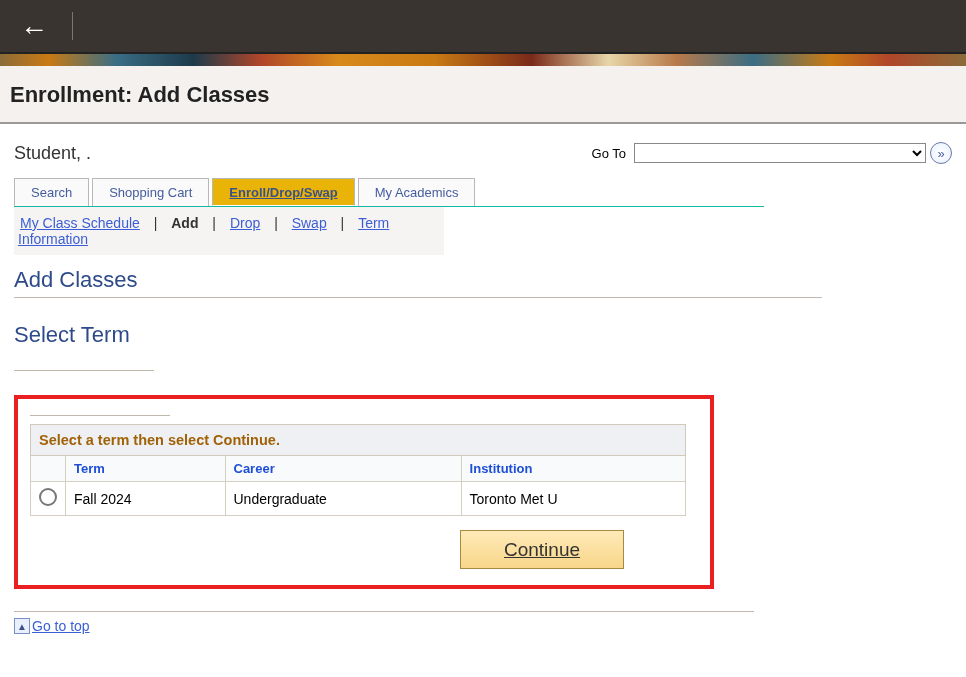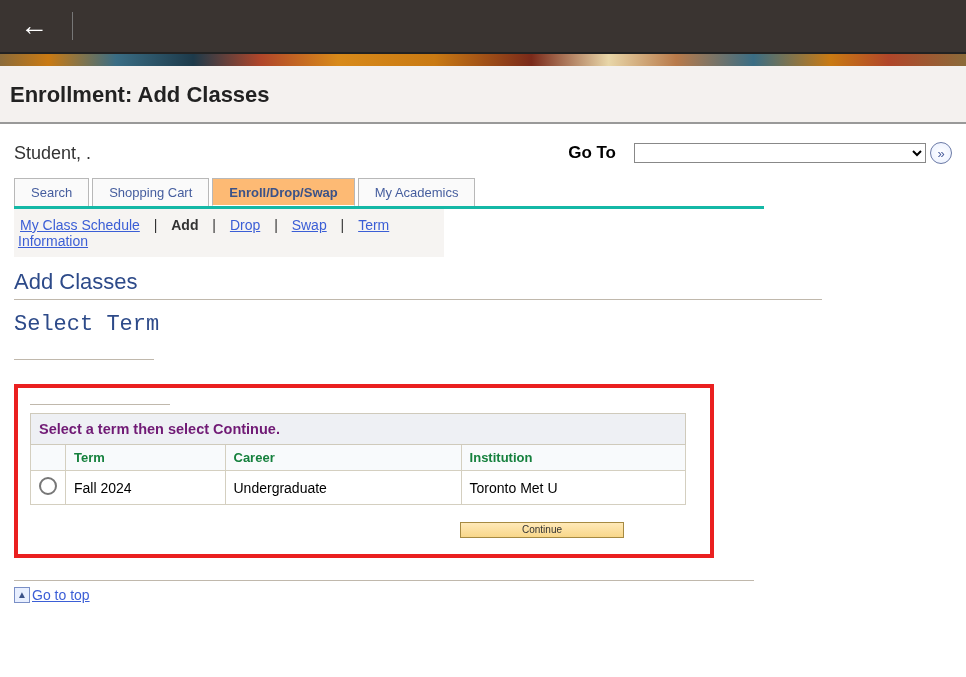--- a/index.html
+++ b/index.html
@@ -53,23 +53,23 @@
       display: flex;
       align-items: center;
       margin-bottom: 14px;
     }
     .student-name {
       font-size: 18px;
       color: #333;
       flex: 1;
     }
     .goto-label {
-      font-size: 17px;
-      font-weight: bold;
-      margin-right: 18px;
+      font-size: 13px;
+      font-weight: normal;
+      margin-right: 8px;
     }
     .goto-select {
       width: 292px;
       height: 20px;
       border: 1px solid #888;
       font-size: 12px;
       background: #fff;
     }
     .goto-go {
       width: 22px;
@@ -80,38 +80,39 @@
       align-items: center;
       justify-content: center;
       margin-left: 4px;
       background: radial-gradient(#fff, #e8efff);
       color: #4a5e9e;
       font-size: 13px;
       cursor: pointer;
     }
     .tabs-main {
       display: flex;
-      border-bottom: 3px solid #14b8a6;
+      border-bottom: 1px solid #14b8a6;
       width: 750px;
     }
     .tab {
       padding: 6px 16px 5px 16px;
       border: 1px solid #b8b8b8;
       border-bottom: none;
       background: #fafafa;
       font-size: 13px;
       color: #455d9e;
       margin-right: 3px;
       cursor: pointer;
     }
     .tab.active {
       font-weight: bold;
       color: #3b5288;
       border-bottom: 1px solid #fff;
-      background: #fdba74;
+      background: #eab308;
+      text-decoration: underline;
     }
     .sub-links {
       padding: 8px 4px;
       font-size: 14px;
       background: #f6f4f2;
       width: 430px;
       margin-top: 0;
     }
     .sub-links a {
       color: #3b5ed6;
@@ -135,22 +136,21 @@
     }
     .hr1 {
       border: none;
       border-top: 1px solid #c0b8ac;
       margin-top: 4px;
       width: 808px;
     }
     .select-term {
       font-size: 22px;
       color: #2d4a89;
-      margin-top: 12px;
-      font-family: Liberation Mono, monospace;
+      margin-top: 24px;
     }
     .short-hr {
       width: 140px;
       border: none;
       border-top: 1px solid #c0b8ac;
       margin-top: 22px;
     }
     .instruction {
       font-size: 14px;
       color: #333;
@@ -168,29 +168,29 @@
       border-top: 1px solid #c0b8ac;
       margin-bottom: 8px;
     }
     .term-table {
       width: 656px;
       border-collapse: collapse;
       border: 1px solid #c9c2b5;
     }
     .term-table .caption-row td {
       background: #eef0f4;
-      color: #701a75;
+      color: #a16207;
       font-weight: bold;
       font-size: 14.5px;
       padding: 7px 8px;
       border: 1px solid #cfcabb;
     }
     .term-table .header-row td {
       background: #f8fafc;
-      color: #15803d;
+      color: #1d4ed8;
       font-weight: bold;
       font-size: 13px;
       padding: 5px 8px;
       text-align: left;
       border: 1px solid #d4cfc0;
     }
     .term-table .data-row td {
       font-size: 14px;
       padding: 6px 8px;
       border: 1px solid #d4cfc0;
@@ -208,26 +208,27 @@
       cursor: pointer;
     }
     .continue-row {
       text-align: right;
       width: 656px;
       margin-top: 14px;
       padding-right: 62px;
     }
     .continue-btn {
       width: 164px;
-      height: 16px;
+      height: 39px;
       background: linear-gradient(#ffe9b8, #f8d78a);
       border: 1px solid #a68a42;
-      font-size: 10px;
-      color: #333;
-      cursor: pointer;
+      font-size: 19px;
+      color: #333;
+      cursor: pointer;
+      text-decoration: underline;
     }
     .bottom-hr {
       width: 740px;
       border: none;
       border-top: 1px solid #c0b8ac;
       margin-top: 22px;
     }
     .gototop {
       display: inline-flex;
       align-items: center;

